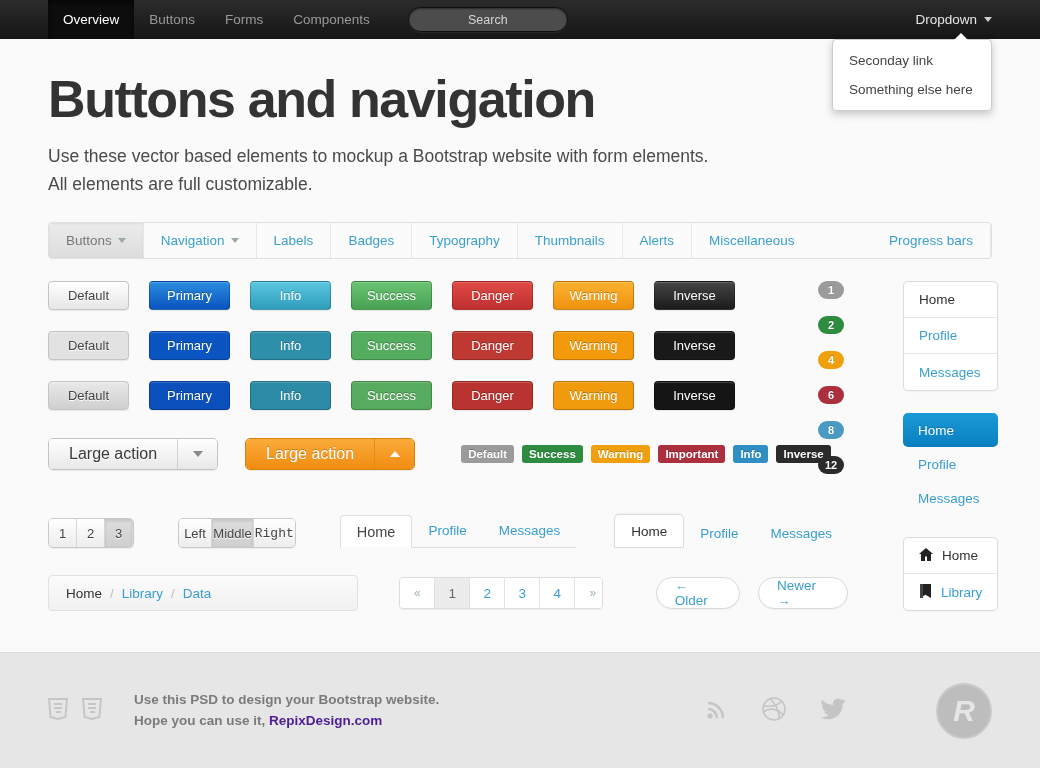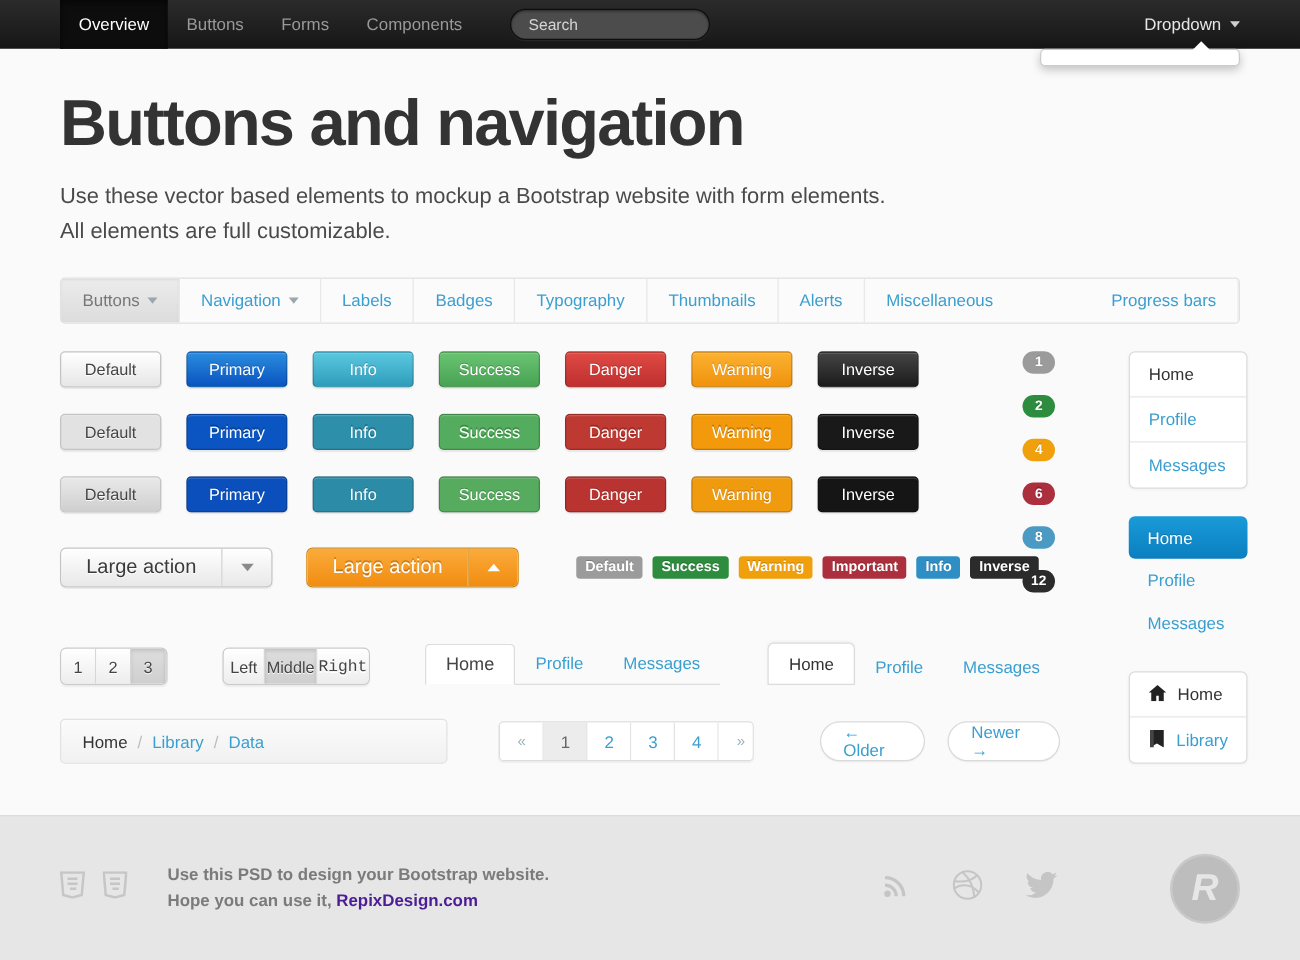--- a/index.html
+++ b/index.html
@@ -38,20 +38,21 @@
     margin-left: 23px;
     width: 160px; height: 25px;
     border-radius: 13px;
     background: #4c4c4c;
     border: 1px solid #0e0e0e;
     box-shadow: inset 0 1px 2px rgba(0,0,0,.45), 0 1px 0 rgba(255,255,255,.06);
     display: flex; align-items: center;
     padding: 0 14px;
     color: #d5d5d5;
     font-size: 12.5px;
+    justify-content: center;
   }
   .nav-right {
     margin-left: auto; margin-right: 48px;
     display: flex; align-items: center;
     color: #e6e6e6; font-size: 13.5px;
     cursor: pointer; gap: 7px;
     position: relative;
   }
   .caret-down {
     width: 0; height: 0;
@@ -463,20 +464,22 @@
     <span>Search</span>
   </div>
   <div class="nav-right">
     <span>Dropdown</span>
     <span class="caret-down"></span>
   </div>
 </div>
 
 <div class="dropdown-menu">
   <div class="dropdown-arrow"></div>
+  <a>Seconday link</a>
+  <a>Something else here</a>
 </div>
 
 <div class="page">
 
   <h1 class="page-title">Buttons and navigation</h1>
   <div class="lead">
     <div>Use these vector based elements to mockup a Bootstrap website with form elements.</div>
     <div>All elements are full customizable.</div>
   </div>
 

